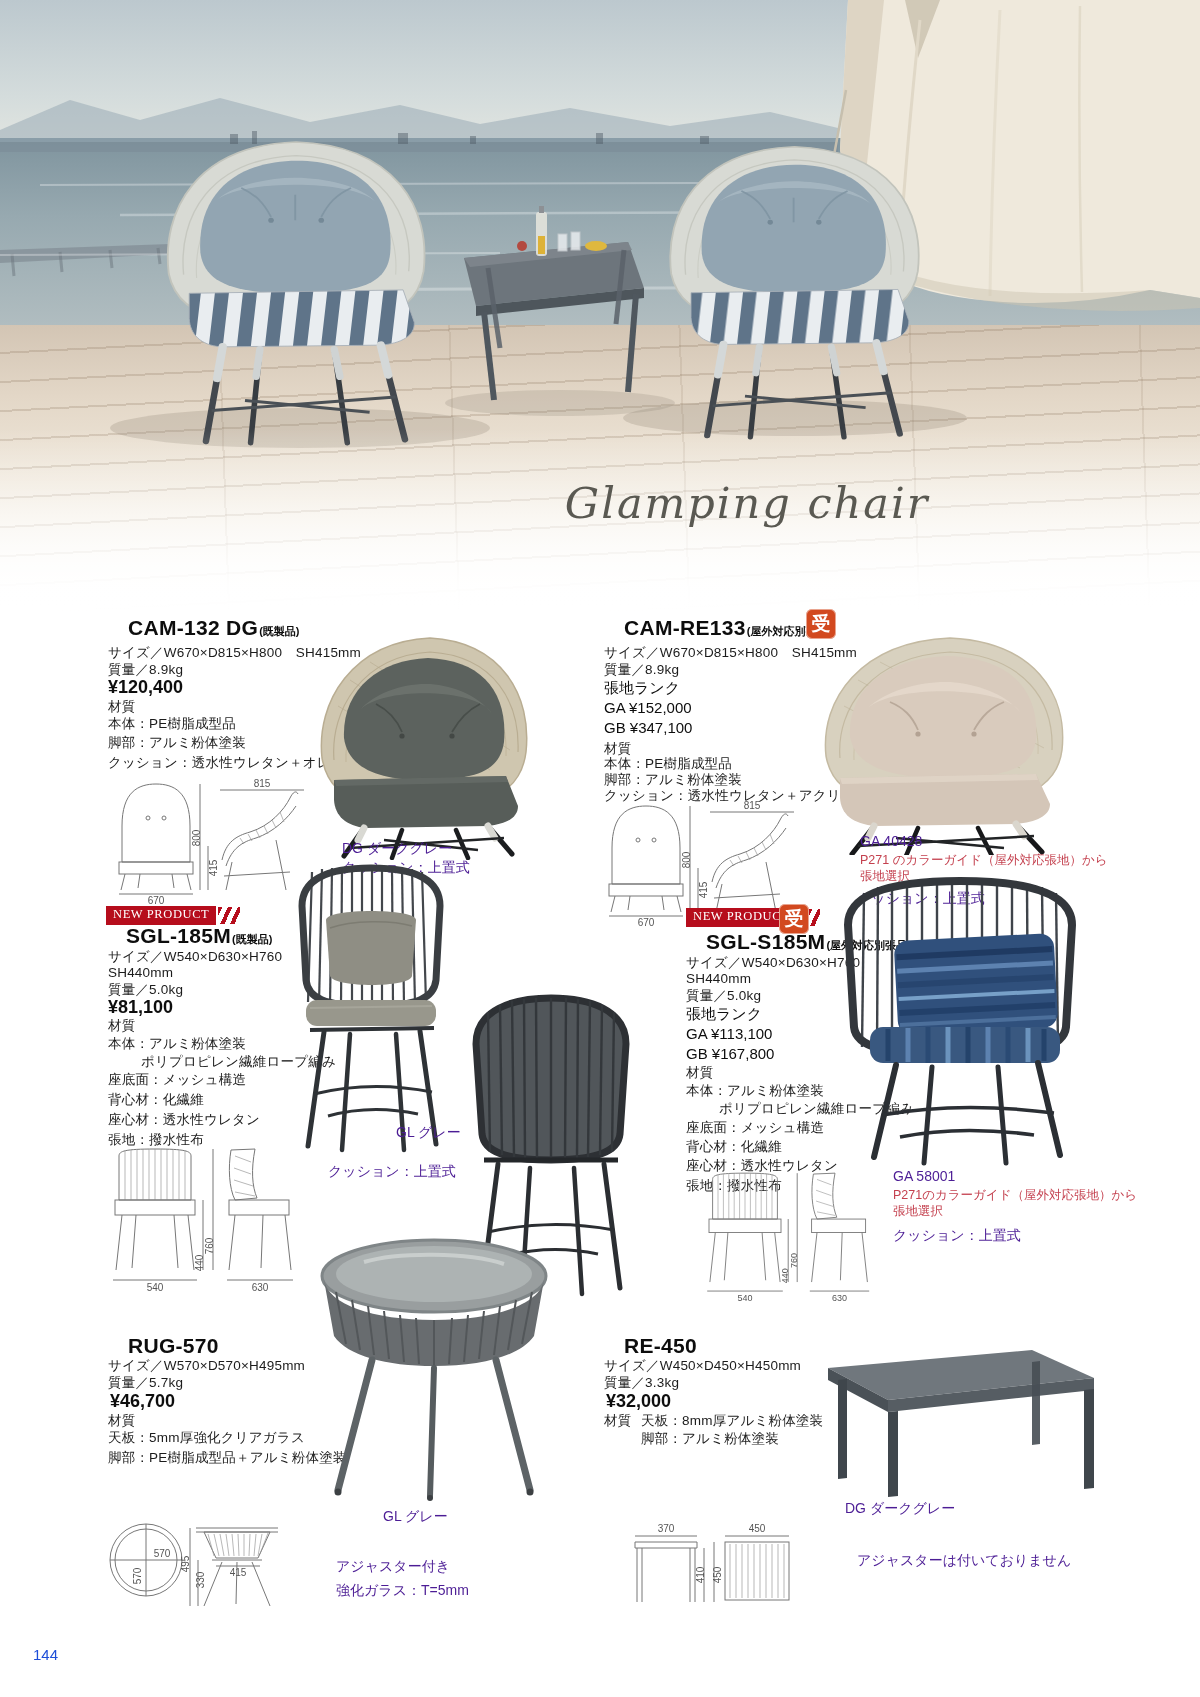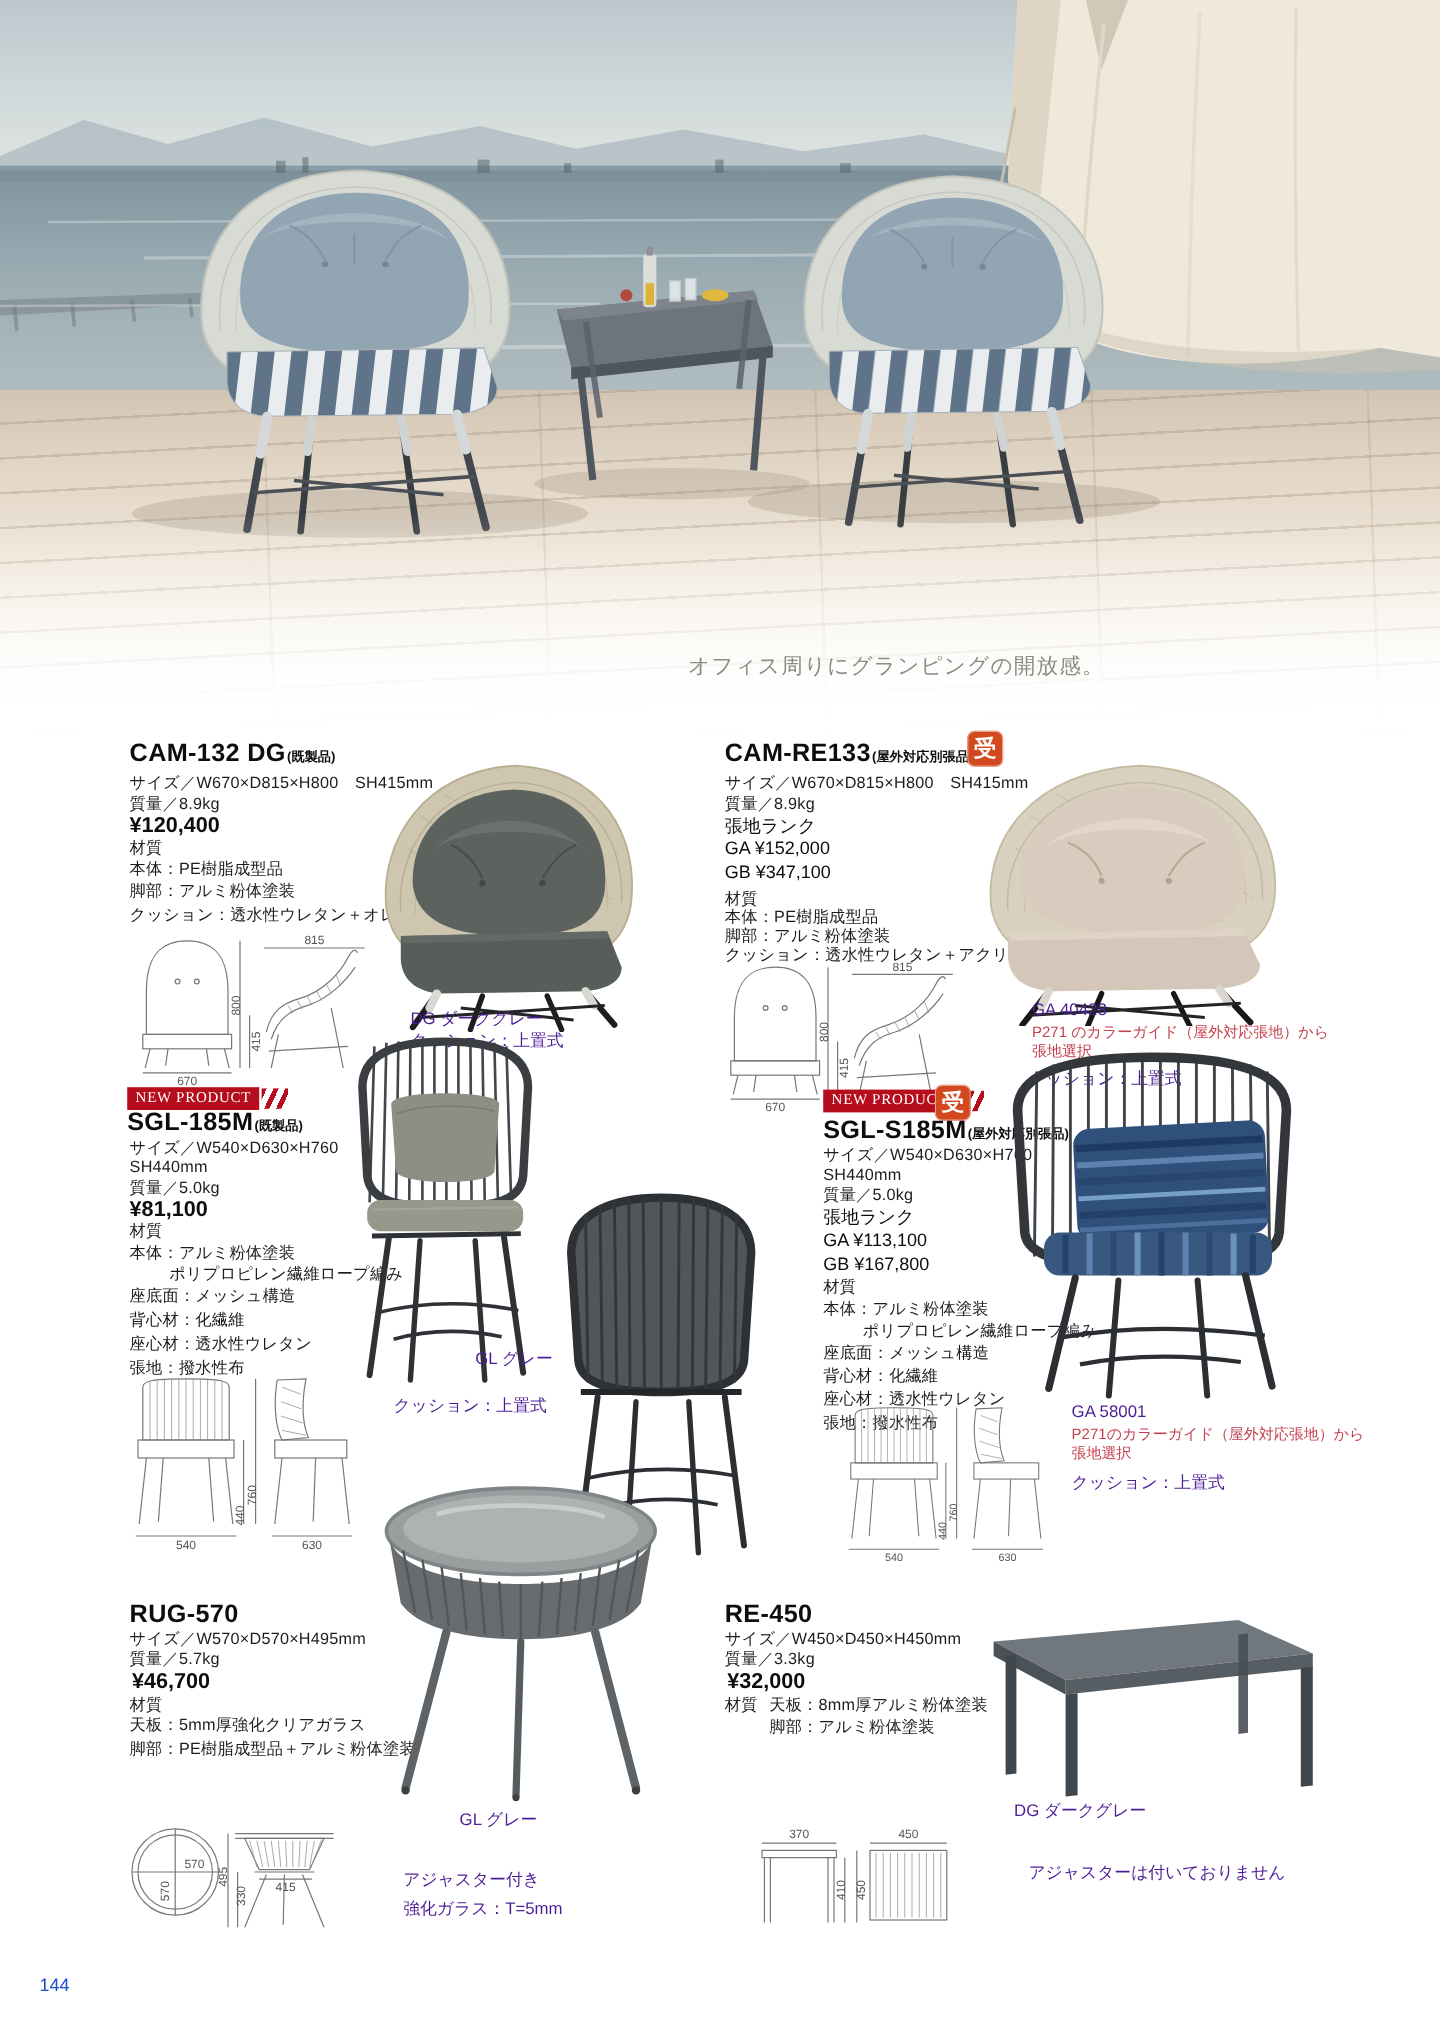--- a/index.html
+++ b/index.html
@@ -1,20 +1,20 @@
 <!DOCTYPE html>
 <html><head>
 <meta charset="utf-8">
 <style>
   html,body{margin:0;padding:0;}
   body{width:1200px;height:1697px;position:relative;background:#fff;
        font-family:"Liberation Sans",sans-serif;color:#1c1c1c;overflow:hidden;}
   .abs{position:absolute;}
   .line{position:absolute;font-size:13.5px;color:#1c1c1c;white-space:nowrap;letter-spacing:.2px;}
-  .ptitle{position:absolute;display:flex;align-items:baseline;white-space:nowrap;}
+  .ptitle{position:absolute;display:flex;align-items:baseline;white-space:nowrap;margin-left:20px;}
   .ptitle .nm{font-size:21px;font-weight:700;color:#0d0d0d;letter-spacing:.3px;}
   .ptitle .sfx{font-size:11px;font-weight:700;color:#0d0d0d;margin-left:1px;}
   .price{position:absolute;font-size:18px;font-weight:700;color:#0d0d0d;white-space:nowrap;}
   .rankl{position:absolute;font-size:15px;font-weight:400;color:#0d0d0d;white-space:nowrap;}
   .cap{position:absolute;font-size:14px;color:#4c1d95;white-space:nowrap;}
   .note{position:absolute;font-size:12.5px;color:#c4404e;white-space:nowrap;}
   .badge-new{position:absolute;display:flex;align-items:center;}
   .badge-new .bt{background:#b60d1c;color:#fff;font-family:"Liberation Serif",serif;
      font-size:12.5px;letter-spacing:.6px;padding:1px 7px 3px;line-height:15px;}
   .badge-new .stripes{width:22px;height:17px;margin-left:2px;
@@ -135,21 +135,21 @@
       <path d="M178,66 L170,164" stroke="#4f575e" stroke-width="6" fill="none"></path>
       <path d="M30,40 L42,120" stroke="#5a626a" stroke-width="5" opacity="0.85" fill="none"></path>
       <path d="M166,22 L158,96" stroke="#5a626a" stroke-width="5" opacity="0.85" fill="none"></path>
     </g>
 
     <use href="#gchair" transform="translate(152,108) scale(0.93,0.85)"></use>
     <use href="#gchair" transform="translate(655,114) scale(0.90,0.82)"></use>
   </svg>
 
   <div class="hero-fade"></div>
-  <div class="hero-sub">オフィス周りにグランピングの開放感。</div>
+  <div class="hero-title">Glamping chair</div>
 </div>
 
 <div class="ptitle" style="left:108px;top:616px">
   <span class="nm">CAM-132 DG</span>
     <span class="sfx">(既製品)</span>
 </div>
 <span class="line" style="left:108px;top:644px">サイズ／W670×D815×H800　SH415mm</span>
 <span class="line" style="left:108px;top:661px">質量／8.9kg</span>
 <span class="price" style="left:108px;top:677px">¥120,400</span>
 <span class="line" style="left:108px;top:698px">材質</span>

